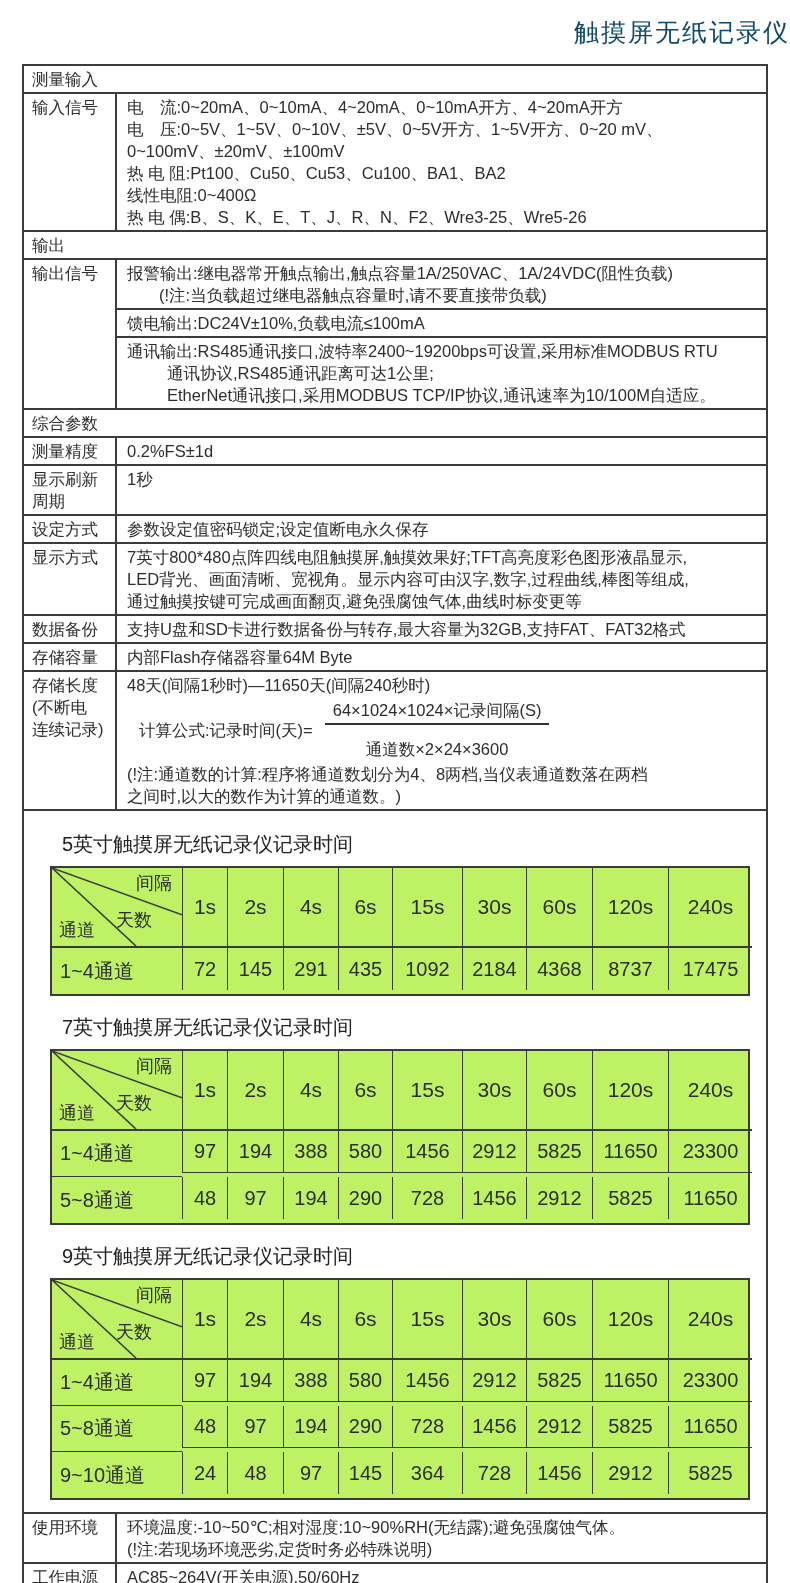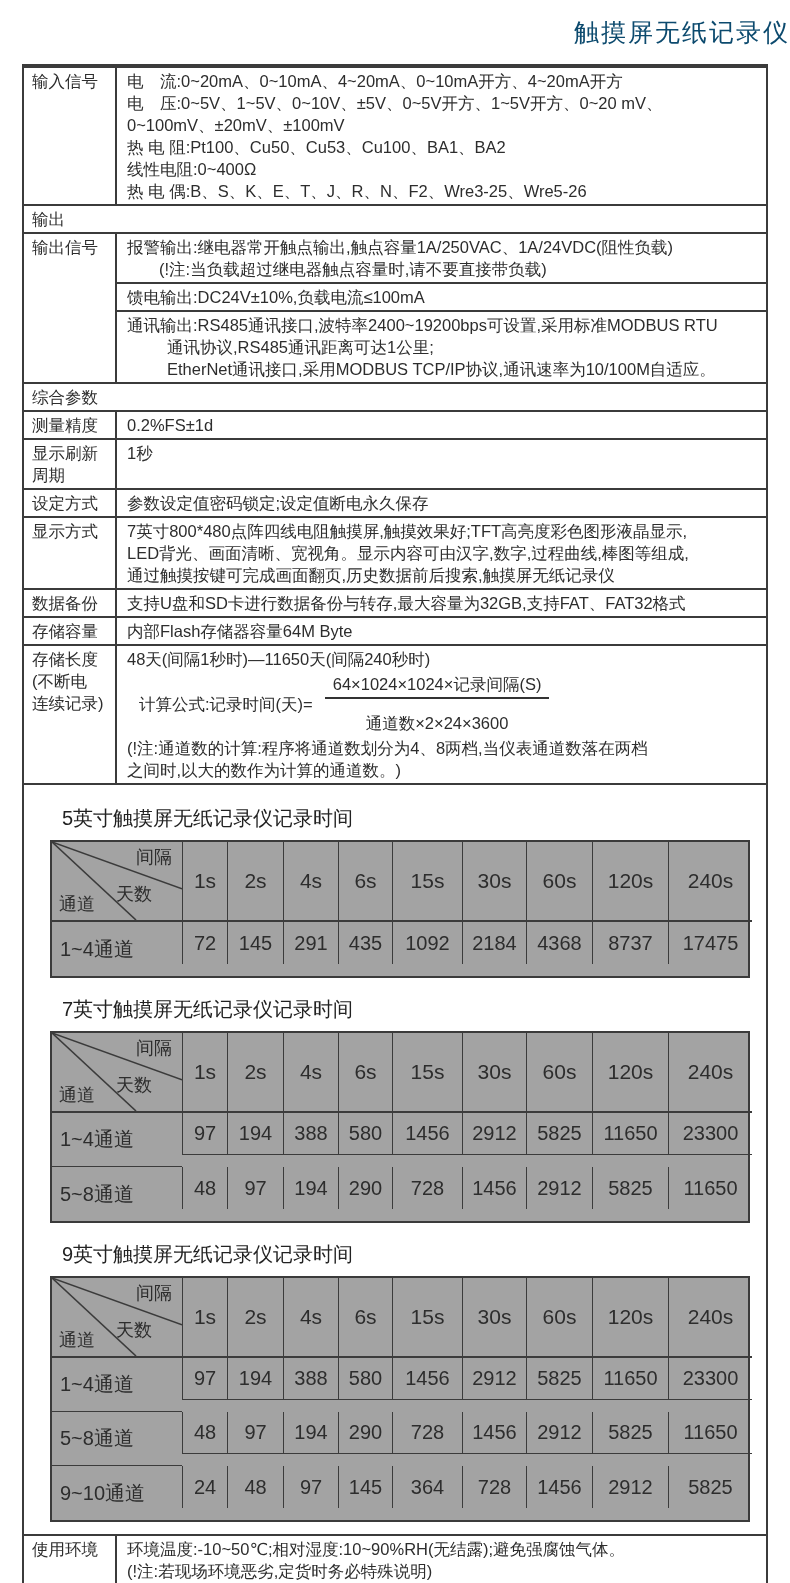--- a/index.html
+++ b/index.html
@@ -44,37 +44,37 @@
   .frac .den { display: block; padding-top: 12px; }
   
   .records { border-top: 2px solid #3b3b3b; padding: 2px 0 12px 26px; }
   .rtitle { font-size: 20px; margin: 18px 0 8px 12px; color: #222; }
   .rtitle.firstt { margin-top: 18px; }
   .rtable {
     width: 700px;
     border: 2px solid #3b3b3b;
     display: grid;
     grid-template-columns: 130px 45px 56px 55px 54px 70px 64px 66px 76px 84px;
-    background: #a3a3a3;
+    background: #bef264;
   }
   .corner { position: relative; height: 80px; border-bottom: 2px solid #3b3b3b; }
   .corner svg { position: absolute; left: 0; top: 0; width: 100%; height: 100%; }
   .corner line { stroke: #3b3b3b; stroke-width: 1.6; }
   .c-interval { position: absolute; top: 3px; right: 10px; font-size: 18px; }
   .c-days { position: absolute; top: 40px; left: 64px; font-size: 18px; }
   .c-channel { position: absolute; bottom: 4px; left: 7px; font-size: 18px; }
   .hc {
     height: 80px;
     display: flex; align-items: center; justify-content: center;
     font-size: 21px;
     border-left: 1px solid #3b3b3b;
     border-bottom: 2px solid #3b3b3b;
   }
   .rl {
-    height: 54px;
+    height: 46px;
     display: flex; align-items: center;
     padding-left: 8px;
     font-size: 20px;
     border-bottom: 1px solid #3b3b3b;
   }
   .vc {
     height: 42px;
     display: flex; align-items: center; justify-content: center;
     font-size: 20px;
     border-left: 1px solid #3b3b3b;
@@ -82,20 +82,21 @@
   }
   .lastrow { border-bottom: none; }
 </style>
 </head>
 <body>
 
 <div class="doc-title">触摸屏无纸记录仪</div>
 
 <div class="outer">
 
+  <div class="srow first section-row">测量输入</div>
 
   <div class="srow">
     <div class="slabel">输入信号</div>
     <div class="scontent">
       <div>电　流:0~20mA、0~10mA、4~20mA、0~10mA开方、4~20mA开方</div>
       <div>电　压:0~5V、1~5V、0~10V、±5V、0~5V开方、1~5V开方、0~20 mV、</div>
       <div>0~100mV、±20mV、±100mV</div>
       <div>热 电 阻:Pt100、Cu50、Cu53、Cu100、BA1、BA2</div>
       <div>线性电阻:0~400Ω</div>
       <div>热 电 偶:B、S、K、E、T、J、R、N、F2、Wre3-25、Wre5-26</div>
@@ -138,21 +139,21 @@
   <div class="srow">
     <div class="slabel">设定方式</div>
     <div class="scontent">参数设定值密码锁定;设定值断电永久保存</div>
   </div>
 
   <div class="srow">
     <div class="slabel">显示方式</div>
     <div class="scontent">
       <div>7英寸800*480点阵四线电阻触摸屏,触摸效果好;TFT高亮度彩色图形液晶显示,</div>
       <div>LED背光、画面清晰、宽视角。显示内容可由汉字,数字,过程曲线,棒图等组成,</div>
-      <div>通过触摸按键可完成画面翻页,历史数据前后搜索,触摸屏无纸记录仪</div>
+      <div>通过触摸按键可完成画面翻页,避免强腐蚀气体,曲线时标变更等</div>
     </div>
   </div>
 
   <div class="srow">
     <div class="slabel">数据备份</div>
     <div class="scontent">支持U盘和SD卡进行数据备份与转存,最大容量为32GB,支持FAT、FAT32格式</div>
   </div>
 
   <div class="srow">
     <div class="slabel">存储容量</div>

